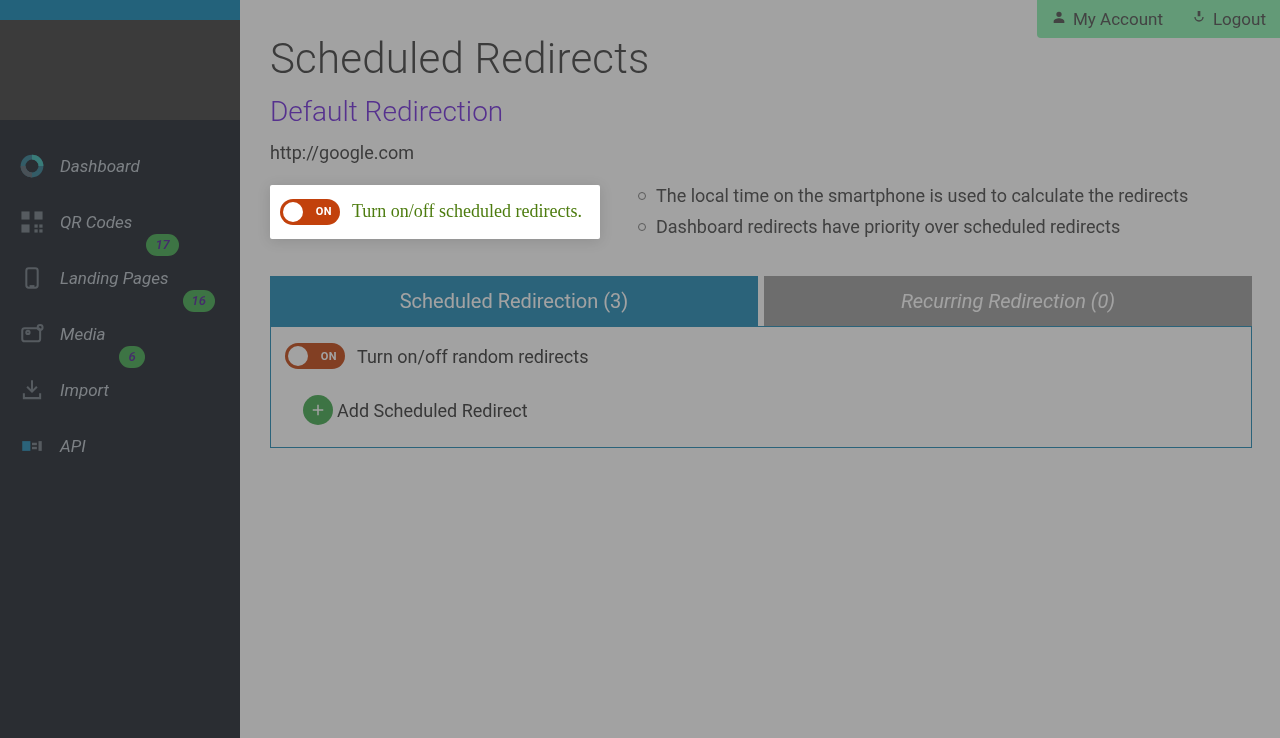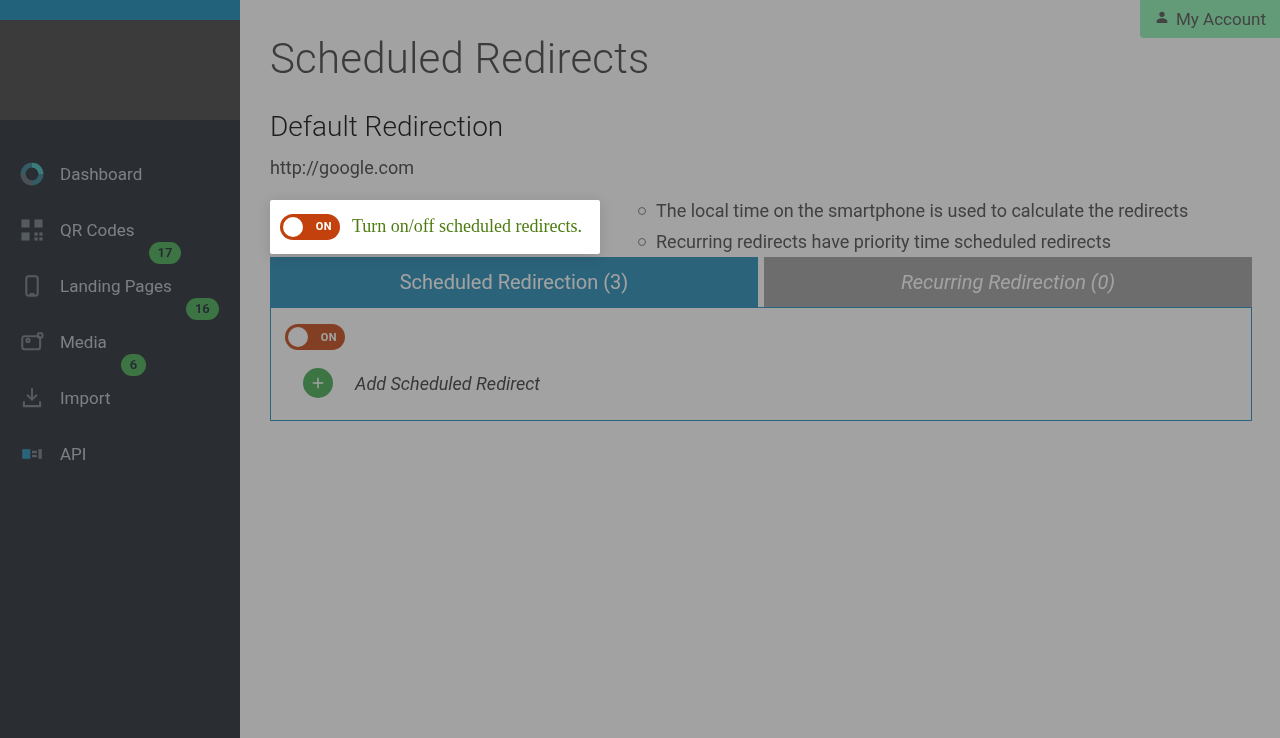--- a/index.html
+++ b/index.html
@@ -10,30 +10,30 @@
   .sidebar {
     position: absolute; left: 0; top: 0; width: 240px; height: 738px;
     background: #1a2029; color: #c5ccd4;
   }
   .sidebar-topband {
     height: 20px; background: #0d85b4;
   }
   .sidebar-logo-area {
     height: 100px; background: #3b3b3b; 
   }
-  .sidebar nav { padding-top: 26px; }
+  .sidebar nav { padding-top: 18px; font-style: italic; }
   .side-item {
     display: flex; align-items: center; gap: 14px;
     height: 56px; padding: 0 18px;
     font-size: 17px; color: #b7bfc7; cursor: pointer;
   }
   .side-item .ico { width: 28px; display: flex; justify-content: center; }
   .side-item .ico svg { width: 26px; height: 26px; }
   .badge {
-    background: #3fa84b; color: #0f172a; border-radius: 999px;
+    background: #3fa84b; color: #4c1d95; border-radius: 999px;
     font-size: 13px; font-weight: 600; padding: 2px 9px; line-height: 1.4; margin-top: 46px;
   }
 
   
   .main {
     position: absolute; left: 240px; top: 0; right: 0; height: 738px;
     background: #ffffff;
   }
   .topbar {
     position: absolute; top: 0; right: 0;
@@ -46,21 +46,21 @@
     padding: 9px 14px; cursor: pointer;
   }
   .topbar svg { width: 16px; height: 16px; fill: #4a4a4a; }
 
   .content { padding: 28px 28px 0 30px; }
   h1.page-title {
     font-weight: 300; color: #3a3a3a; font-size: 42px; letter-spacing: .2px;
     margin-top: 6px;
   }
   h2.section-sub {
-    font-weight: 300; color: #000000; font-size: 28px; margin-top: 27px;
+    font-weight: 300; color: #6d28d9; font-size: 28px; margin-top: 12px;
   }
   .default-url { color: #3a3a3a; font-size: 18px; margin-top: 14px; }
 
   
   .toggle-row {
     margin-top: 18px; display: flex; align-items: center; gap: 38px;
   }
   .toggle-panel {
     position: relative; z-index: 20;
     background: #ffffff; padding: 14px 18px 14px 10px;
@@ -82,34 +82,34 @@
     background: #fff; border-radius: 50%;
   }
 
   .info-list { list-style: none; color: #434343; font-size: 18px; }
   .info-list li { display: flex; align-items: center; gap: 10px; line-height: 1.7; }
   .info-list li::before {
     content: ""; width: 6px; height: 6px; border: 1px solid #777; border-radius: 50%; flex: 0 0 auto;
   }
 
   
-  .tabs { display: flex; gap: 6px; }
+  .tabs { display: flex; margin-top: 34px; gap: 6px; }
   .tab {
     flex: 1 1 0; height: 50px; display: flex; align-items: center; justify-content: center;
     font-size: 20px; color: #fff; cursor: pointer;
   }
   .tab.active   { background: #1b87b3; }
   .tab.inactive { background: #9a9a9a; font-style: italic; }
 
   
   .tab-panel {
     border: 1px solid #1b87b3; padding: 16px 14px 22px 14px;
   }
   .random-row { display: flex; align-items: center; gap: 12px; font-size: 18px; color: #333; }
-  .add-row { display: flex; align-items: center; gap: 22px; margin-top: 18px; padding-left: 18px; font-style: italic; }
+  .add-row { display: flex; align-items: center; gap: 4px; margin-top: 26px; padding-left: 18px; }
   .plus-circle {
     width: 30px; height: 30px; border-radius: 50%; background: #3fa84b;
     display: flex; align-items: center; justify-content: center; cursor: pointer;
   }
   .plus-circle svg { width: 18px; height: 18px; fill: #fff; }
   .add-label { font-size: 18px; color: #333; }
 
   
   .dim-overlay {
     position: absolute; inset: 0; background: rgba(60,60,60,0.48);
@@ -204,51 +204,60 @@
 <main class="main">
 
   <div class="topbar">
     <div class="tb-item">
       <span>
         <svg viewBox="0 0 24 24">
             <path d="M12 12a4 4 0 1 0-4-4 4 4 0 0 0 4 4zm0 2c-3 0-8 1.5-8 4.5V21h16v-2.5c0-3-5-4.5-8-4.5z"></path>
           </svg>
       </span>
       <span>My Account</span>
+    </div>
+    <div class="tb-item">
+      <span>
+        <svg viewBox="0 0 24 24">
+            <path d="M10 3h4v8h-4zM5 12a7 7 0 1 0 14 0h-2a5 5 0 1 1-10 0H5z"></path>
+          </svg>
+      </span>
+      <span>Logout</span>
     </div>
   </div>
 
   <div class="content">
     <h1 class="page-title">Scheduled Redirects</h1>
     <h2 class="section-sub">Default Redirection</h2>
     <div class="default-url">http://google.com</div>
 
     <div class="toggle-row">
       <div class="toggle-panel">
         <span class="switch">ON</span>
         <span class="toggle-label">Turn on/off scheduled redirects.</span>
       </div>
       <ul class="info-list">
         <li>
             <span>The local time on the smartphone is used to calculate the redirects</span>
           </li>
         <li>
-            <span>Recurring redirects have priority time scheduled redirects</span>
+            <span>Dashboard redirects have priority over scheduled redirects</span>
           </li>
       </ul>
     </div>
 
     <div class="tabs">
       <div class="tab active">Scheduled Redirection (3)</div>
       <div class="tab inactive">Recurring Redirection (0)</div>
     </div>
 
     <div class="tab-panel">
       <div class="random-row">
         <span class="switch">ON</span>
+        <span>Turn on/off random redirects</span>
       </div>
       <div class="add-row">
         <span class="plus-circle">
           <svg viewBox="0 0 24 24">
               <path d="M11 5h2v14h-2z"></path>
               <path d="M5 11h14v2H5z"></path>
             </svg>
         </span>
         <span class="add-label">Add Scheduled Redirect</span>
       </div>

